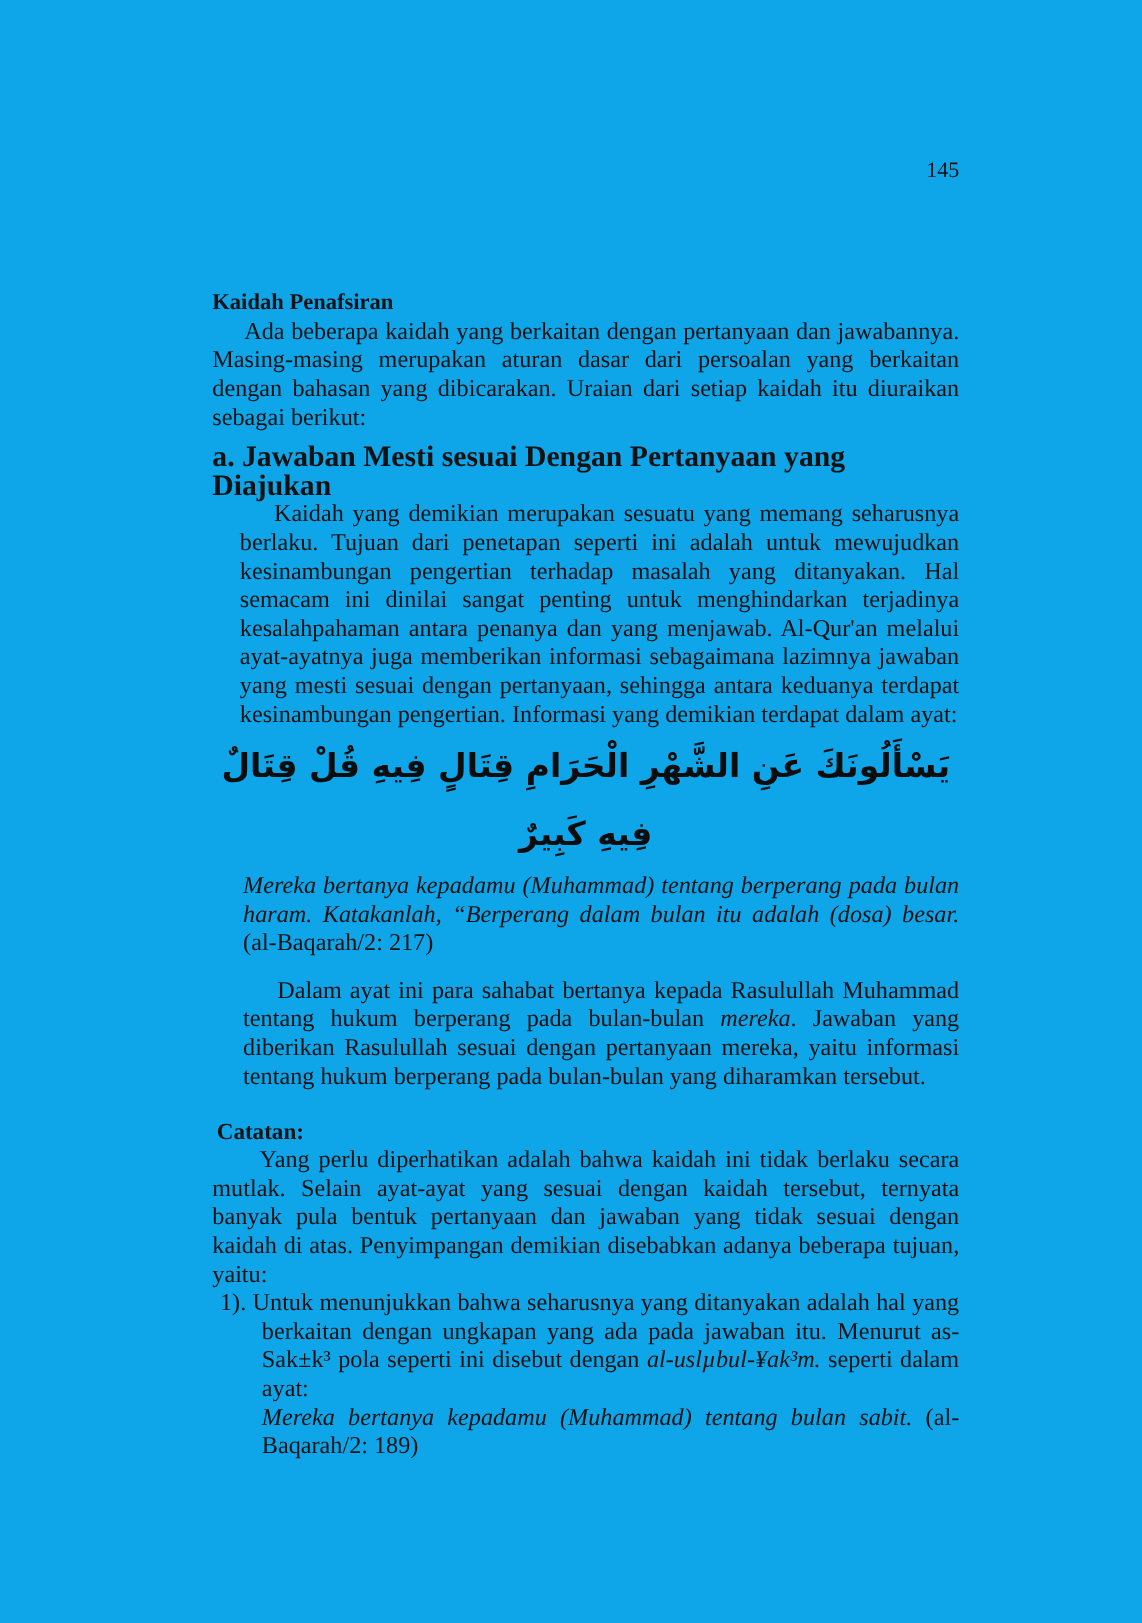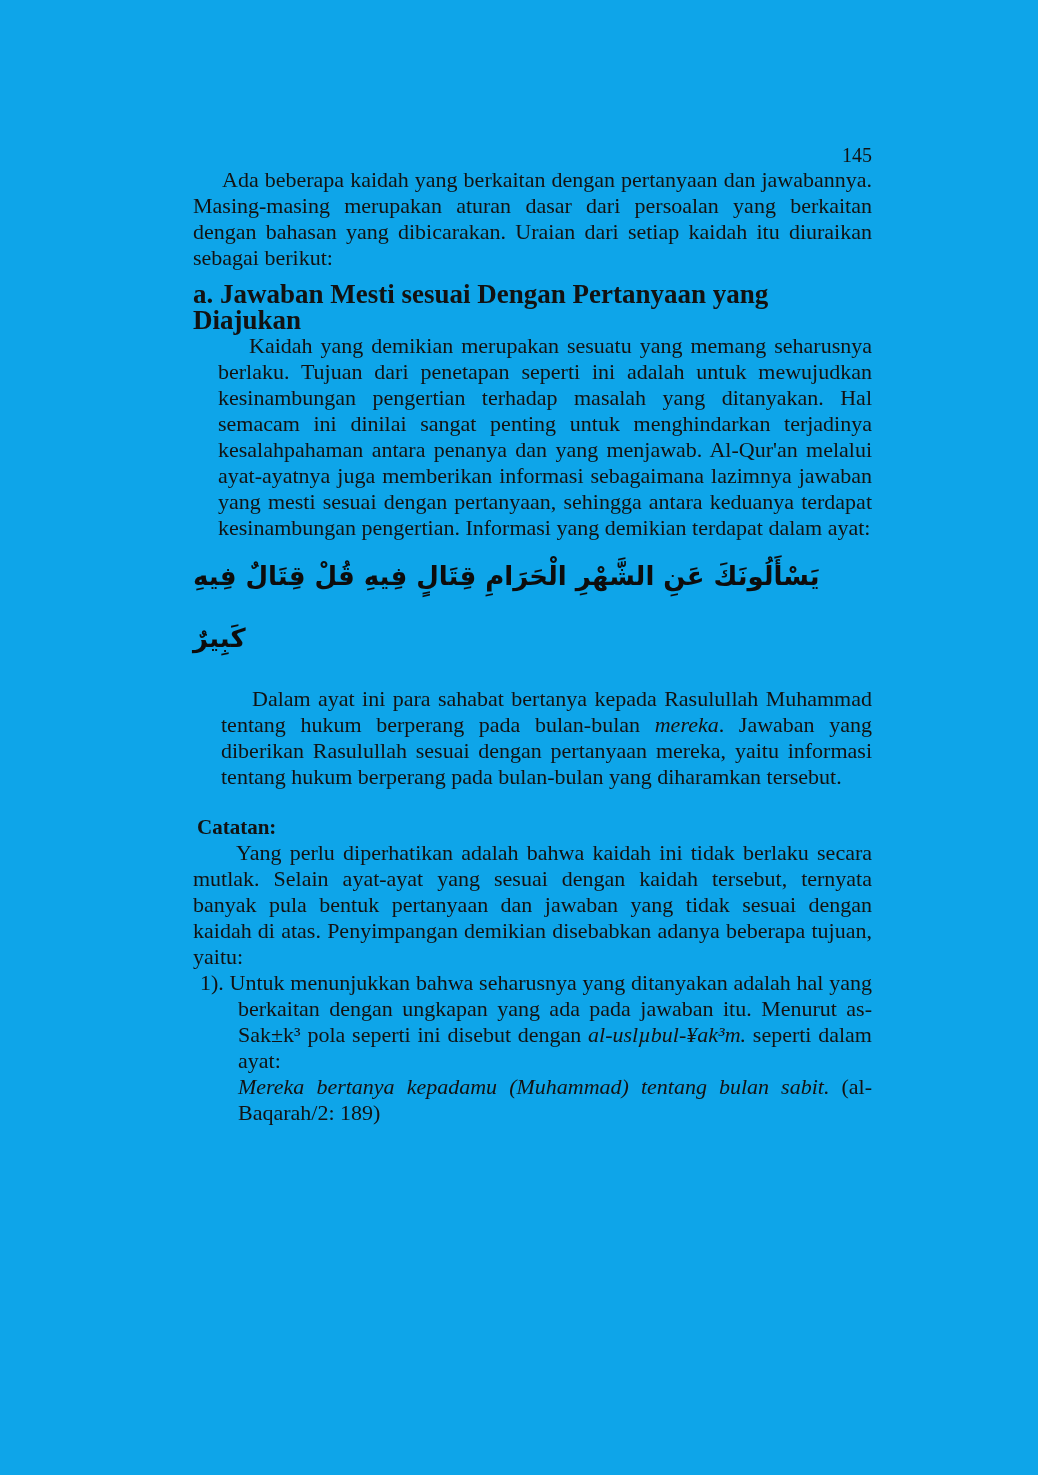--- a/index.html
+++ b/index.html
@@ -34,24 +34,24 @@
     .intro { text-indent: 29px; }
     .sub-heading {
       font-weight: bold;
       font-size: 27px;
       line-height: 26px;
       margin: 10px 0 0 0;
     }
     .sub-body { margin-left: 25px; text-indent: 31px; }
     .verse {
       direction: rtl;
-      text-align: left;
+      text-align: center;
       font-family: "DejaVu Sans", sans-serif;
       font-weight: bold;
-      font-size: 26px;
+      font-size: 30px;
       line-height: 62px;
       margin: 4px 0 2px 0;
       color: #0d0d0d;
     }
     .translation {
       margin-left: 28px;
       font-style: italic;
     }
     .translation .citation { font-style: normal; }
     .explanation {
@@ -74,29 +74,31 @@
     }
     .note-item .marker { font-style: normal; }
     .translation-2 { margin-left: 45px; }
   </style>
 </head>
 <body>
 
 <div class="page">
   <div class="page-number">145</div>
 
+  <div class="heading">Kaidah Penafsiran</div>
 
   <p class="intro">Ada beberapa kaidah yang berkaitan dengan pertanyaan dan jawabannya. Masing-masing merupakan aturan dasar dari persoalan yang berkaitan dengan bahasan yang dibicarakan. Uraian dari setiap kaidah itu diuraikan sebagai berikut:</p>
 
   <div class="sub-heading">a. Jawaban Mesti sesuai Dengan Pertanyaan yang Diajukan</div>
 
   <p class="sub-body">Kaidah yang demikian merupakan sesuatu yang memang seharusnya berlaku. Tujuan dari penetapan seperti ini adalah untuk mewujudkan kesinambungan pengertian terhadap masalah yang ditanyakan. Hal semacam ini dinilai sangat penting untuk menghindarkan terjadinya kesalahpahaman antara penanya dan yang menjawab. Al-Qur'an melalui ayat-ayatnya juga memberikan informasi sebagaimana lazimnya jawaban yang mesti sesuai dengan pertanyaan, sehingga antara keduanya terdapat kesinambungan pengertian. Informasi yang demikian terdapat dalam ayat:</p>
 
   <div class="verse">يَسْأَلُونَكَ عَنِ الشَّهْرِ الْحَرَامِ قِتَالٍ فِيهِ قُلْ قِتَالٌ فِيهِ كَبِيرٌ</div>
 
+  <p class="translation"><span>Mereka bertanya kepadamu (Muhammad) tentang berperang pada bulan haram. Katakanlah, “Berperang dalam bulan itu adalah (dosa) besar.</span><span class="citation"> (al-Baqarah/2: 217)</span></p>
 
   <p class="explanation"><span>Dalam ayat ini para sahabat bertanya kepada Rasulullah Muhammad tentang hukum berperang pada bulan-bulan </span><span class="it">mereka</span><span>. Jawaban yang diberikan Rasulullah sesuai dengan pertanyaan mereka, yaitu informasi tentang hukum berperang pada bulan-bulan yang diharamkan tersebut.</span></p>
 
   <div class="notes-heading">Catatan:</div>
 
   <p class="notes-body">Yang perlu diperhatikan adalah bahwa kaidah ini tidak berlaku secara mutlak. Selain ayat-ayat yang sesuai dengan kaidah tersebut, ternyata banyak pula bentuk pertanyaan dan jawaban yang tidak sesuai dengan kaidah di atas. Penyimpangan demikian disebabkan adanya beberapa tujuan, yaitu:</p>
 
   <p class="note-item"><span class="marker">1).</span><span> Untuk menunjukkan bahwa seharusnya yang ditanyakan adalah hal yang berkaitan dengan ungkapan yang ada pada jawaban itu. Menurut as-Sak±k³ pola seperti ini disebut dengan </span><span class="it">al-uslµbul-¥ak³m.</span><span> seperti dalam ayat:</span></p>
 
 

